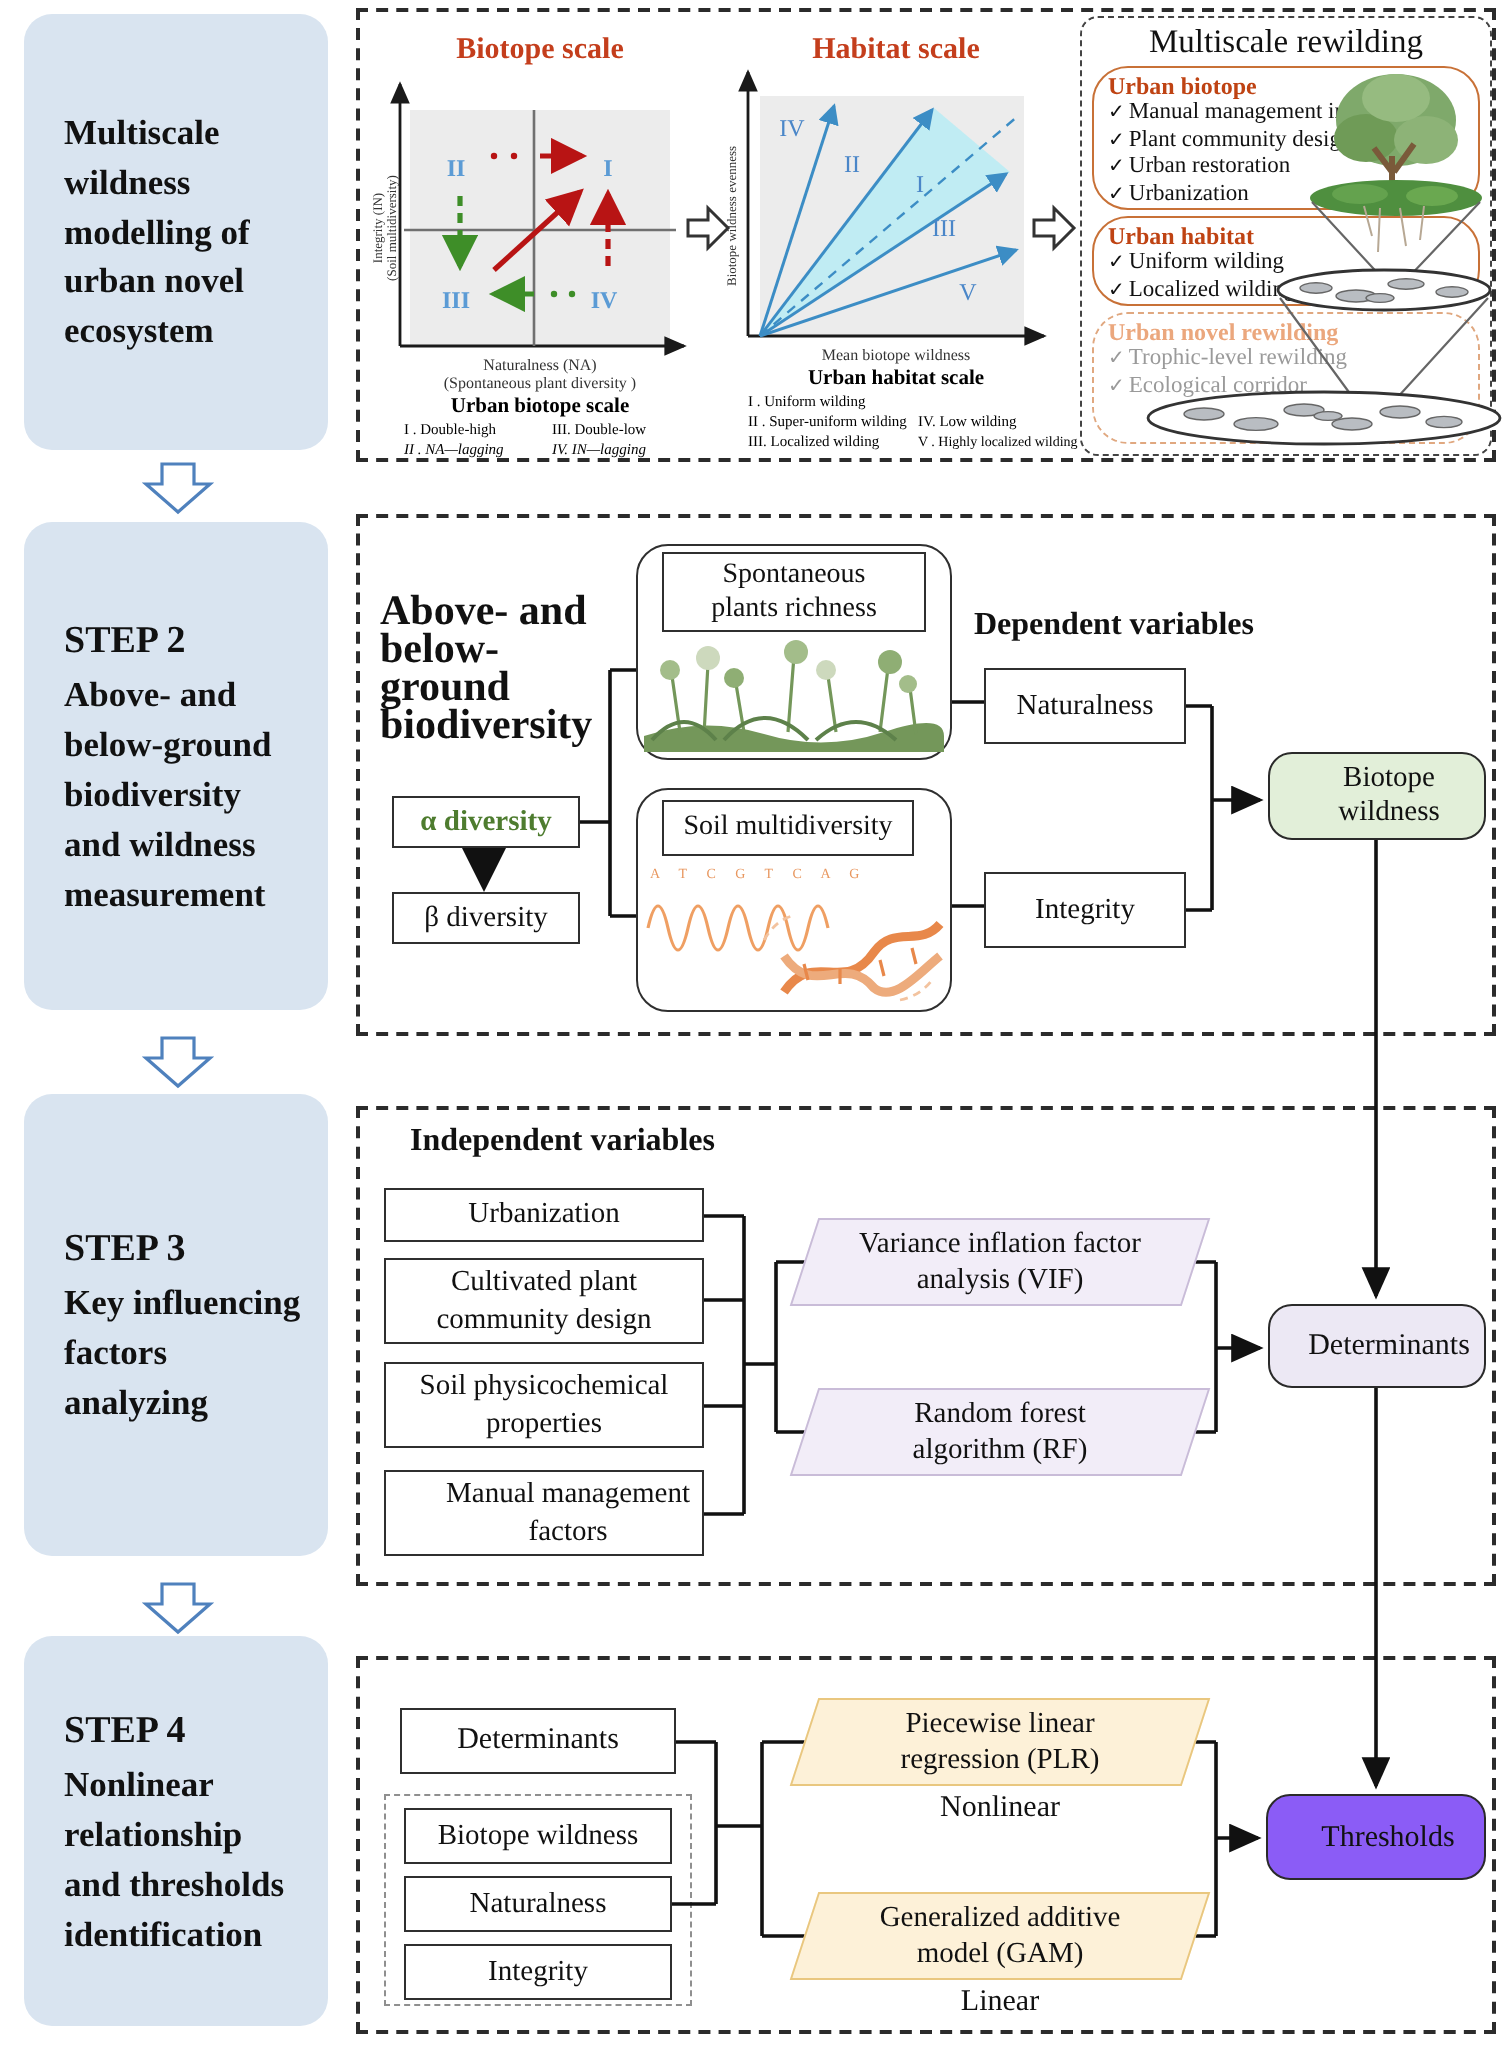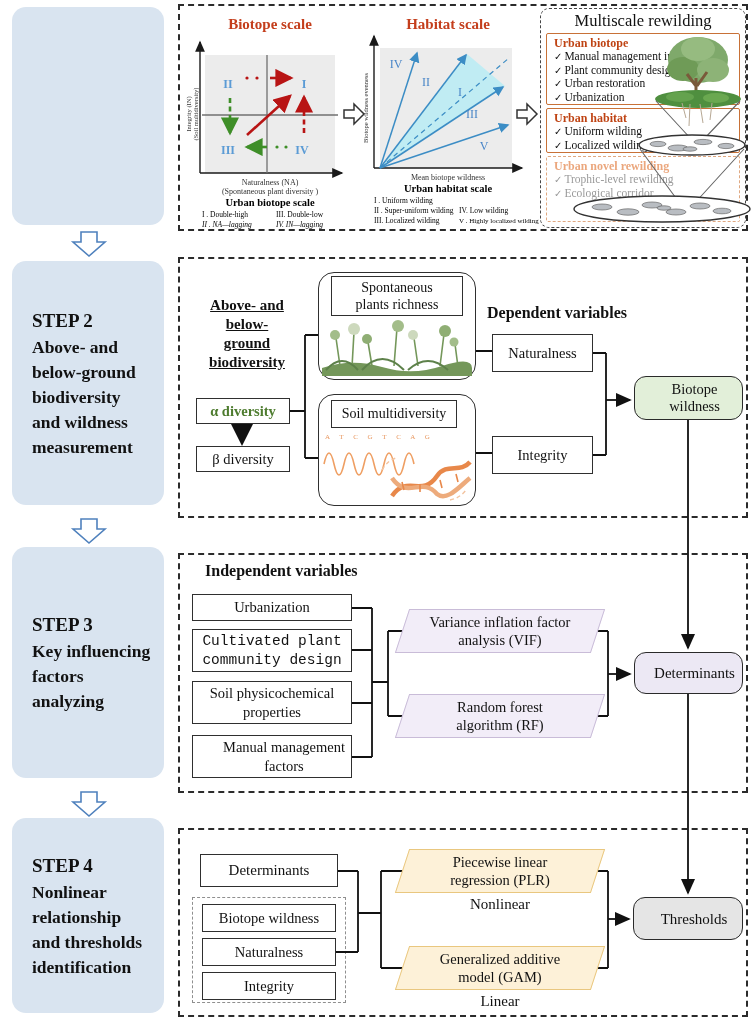--- a/index.html
+++ b/index.html
@@ -26,35 +26,36 @@
         box-sizing:border-box;z-index:5;}
   .para{position:absolute;z-index:6;}
   .para .bg{position:absolute;inset:0;transform:skewX(-18deg);}
   .para .tx{position:absolute;inset:0;display:flex;align-items:center;justify-content:center;
         text-align:center;font-size:14.5px;line-height:1.25;white-space:pre-line;}
   .para.purple .bg{background:#f2edf8;border:1.2px solid #c9bcd8;}
   .para.cream  .bg{background:#fdf1d8;border:1.2px solid #e9c77f;}
   .tag{position:absolute;width:196px;text-align:center;font-size:15px;z-index:6;}
   .dashed-group{position:absolute;border:1.6px dashed #8f8f8f;box-sizing:border-box;z-index:4;}
   
-  .rw-group{position:absolute;left:546px;width:194px;border-radius:2px;box-sizing:border-box;
+  .rw-group{position:absolute;left:546px;width:194px;border-radius:18px;box-sizing:border-box;
         padding:2px 4px 2px 7px;z-index:6;}
   .rw-heading{font-weight:bold;font-size:12px;line-height:14px;}
   .rw-item{font-size:11.5px;line-height:13.5px;}
   .chk{font-family:"DejaVu Sans",sans-serif;font-size:10px;margin-right:2px;}
   svg{position:absolute;overflow:visible;}
   svg text{font-family:"Liberation Serif","DejaVu Serif",serif;}
   .nopass{pointer-events:none;}
 </style>
 </head>
 <body>
 
 <div class="canvas">
 
   <div class="step-box" style="top:7px;height:218px;">
+    <div class="step-desc">Multiscale wildness modelling of urban novel ecosystem</div>
   </div>
   <div class="step-box" style="top:261px;height:244px;">
     <div class="step-title">STEP 2</div>
     <div class="step-desc">Above- and below-ground biodiversity and wildness measurement</div>
   </div>
   <div class="step-box" style="top:547px;height:231px;">
     <div class="step-title">STEP 3</div>
     <div class="step-desc">Key influencing factors analyzing</div>
   </div>
   <div class="step-box" style="top:818px;height:195px;">
@@ -200,21 +201,21 @@
     <ellipse cx="122" cy="201" rx="88" ry="13" fill="#fff" stroke="#333" stroke-width="1.4"></ellipse>
     <ellipse cx="62" cy="199" rx="10" ry="3" fill="#b9bdc2" stroke="#666" stroke-width="0.7"></ellipse>
     <ellipse cx="88" cy="204" rx="11" ry="3.2" fill="#b9bdc2" stroke="#666" stroke-width="0.7"></ellipse>
     <ellipse cx="112" cy="197" rx="10" ry="3" fill="#b9bdc2" stroke="#666" stroke-width="0.7"></ellipse>
     <ellipse cx="136" cy="204" rx="10" ry="3" fill="#b9bdc2" stroke="#666" stroke-width="0.7"></ellipse>
     <ellipse cx="160" cy="198" rx="10" ry="3" fill="#b9bdc2" stroke="#666" stroke-width="0.7"></ellipse>
     <ellipse cx="182" cy="203" rx="9" ry="2.8" fill="#b9bdc2" stroke="#666" stroke-width="0.7"></ellipse>
     <ellipse cx="124" cy="200" rx="7" ry="2.2" fill="#b9bdc2" stroke="#666" stroke-width="0.7"></ellipse>
   </svg>
 
-  <div class="abs" style="left:190px;top:296px;width:114px;text-align:center;font-weight:bold;font-size:15px;line-height:19px;white-space:pre-line;z-index:6;text-decoration:underline;">Above- and
+  <div class="abs" style="left:190px;top:296px;width:114px;font-weight:bold;font-size:21px;line-height:19px;white-space:pre-line;z-index:6;">Above- and
 below-
 ground
 biodiversity</div>
   <div class="wbox" style="left:196px;top:398px;width:94px;height:26px;font-weight:bold;color:#4e7c2f;">α diversity</div>
   <div class="wbox" style="left:196px;top:446px;width:94px;height:26px;">β diversity</div>
 
   <div class="rcontainer" style="left:318px;top:272px;width:158px;height:108px;"></div>
   <div class="wbox" style="left:331px;top:276px;width:132px;height:40px;font-size:14px;z-index:7;">Spontaneous
 plants richness</div>
   <svg class="abs nopass" style="left:322px;top:318px;z-index:6;" width="150" height="58">
@@ -242,21 +243,21 @@
   </svg>
 
   <div class="heading" style="left:487px;top:277px;margin-top:27px;">Dependent variables</div>
   <div class="wbox" style="left:492px;top:334px;width:101px;height:38px;">Naturalness</div>
   <div class="wbox" style="left:492px;top:436px;width:101px;height:38px;">Integrity</div>
   <div class="rbox" style="left:634px;top:376px;width:109px;height:44px;background:#e2efd9;">Biotope
 wildness</div>
 
   <div class="heading" style="left:205px;top:562px;">Independent variables</div>
   <div class="wbox" style="left:192px;top:594px;width:160px;height:27px;">Urbanization</div>
-  <div class="wbox" style="left:192px;top:629px;width:160px;height:43px;font-family:Liberation Mono, monospace;">Cultivated plant
+  <div class="wbox" style="left:192px;top:629px;width:160px;height:43px;">Cultivated plant
 community design</div>
   <div class="wbox" style="left:192px;top:681px;width:160px;height:43px;">Soil physicochemical
 properties</div>
   <div class="wbox" style="left:192px;top:735px;width:160px;height:43px;padding-left:24px;">Manual management
 factors</div>
 
   <div class="para purple" style="left:402px;top:609px;width:196px;height:44px;">
     <div class="bg"></div>
       <div class="tx">Variance inflation factor
 analysis (VIF)</div>
@@ -279,21 +280,21 @@
       <div class="tx">Piecewise linear
 regression (PLR)</div>
   </div>
   <div class="tag" style="left:402px;top:896px;">Nonlinear</div>
   <div class="para cream" style="left:402px;top:946px;width:196px;height:44px;">
     <div class="bg"></div>
       <div class="tx">Generalized additive
 model (GAM)</div>
   </div>
   <div class="tag" style="left:402px;top:993px;">Linear</div>
-  <div class="rbox" style="left:633px;top:897px;width:110px;height:43px;background:#e5e5e5;font-size:15px;">Thresholds</div>
+  <div class="rbox" style="left:633px;top:897px;width:110px;height:43px;background:#8b5cf6;font-size:15px;">Thresholds</div>
 
   <svg class="abs nopass" style="left:0;top:0;z-index:4;" width="756" height="1036">
     <defs>
       <marker id="mk-end" markerWidth="11" markerHeight="11" refX="8" refY="4" orient="auto">
         <polygon points="0,0 9,4 0,8" fill="#111"></polygon>
         </marker>
       <marker id="mk-big" markerWidth="12" markerHeight="12" refX="8" refY="5" orient="auto">
         <polygon points="0,0 10,5 0,10" fill="#111"></polygon>
         </marker>
     </defs>

